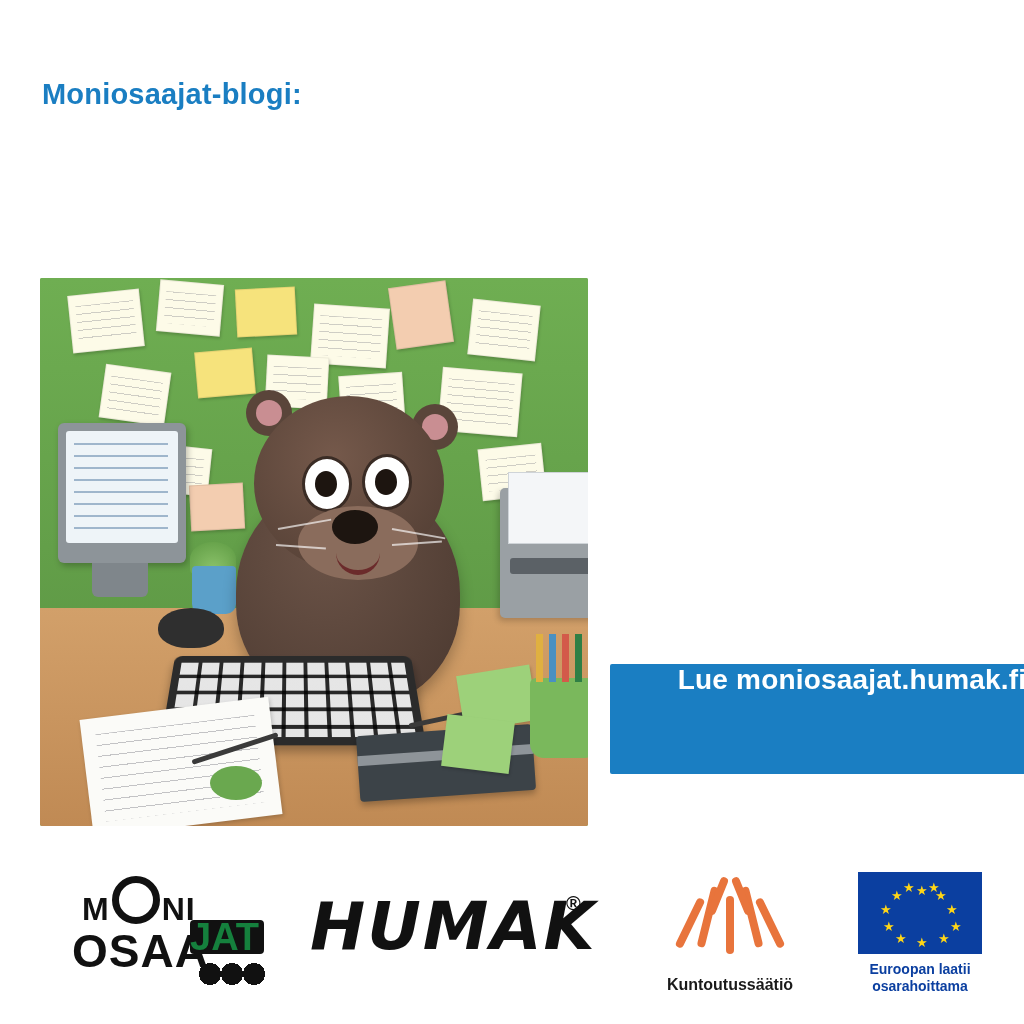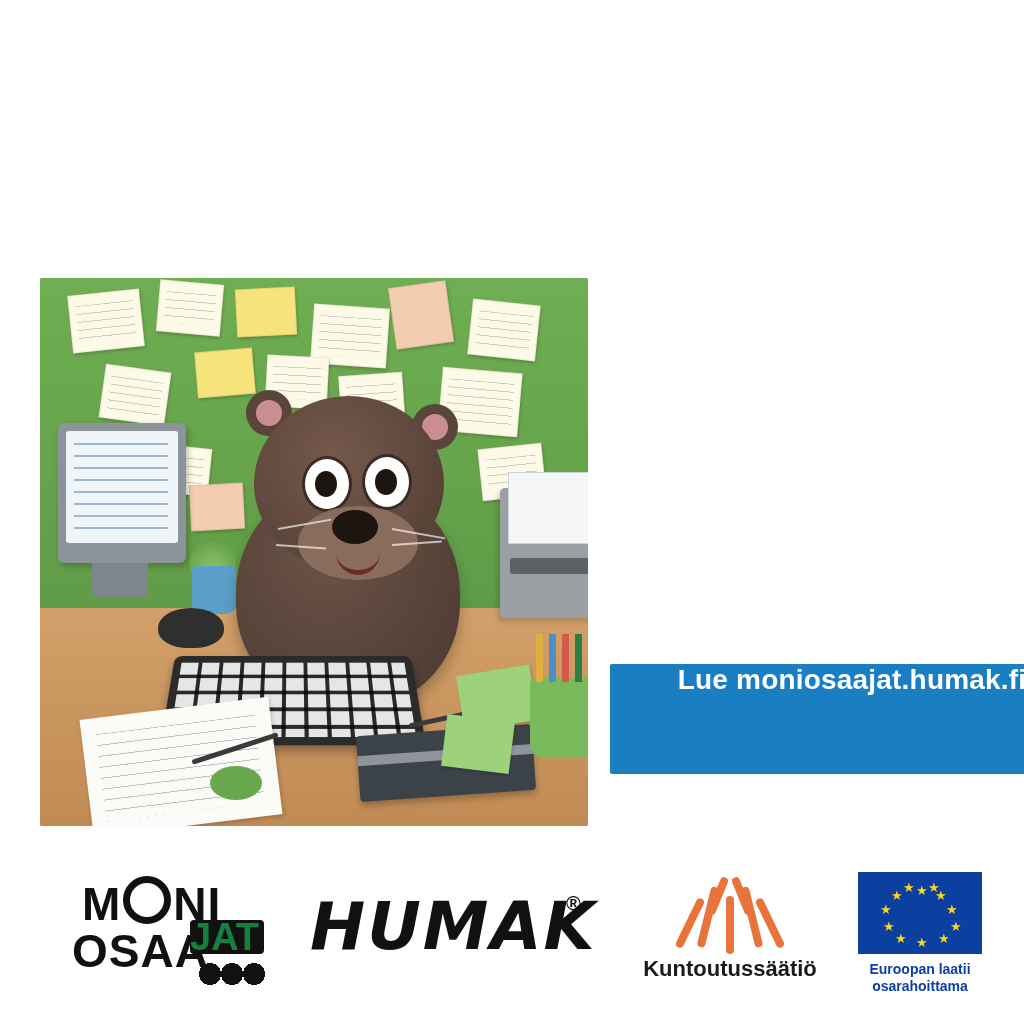--- a/index.html
+++ b/index.html
@@ -373,21 +373,21 @@
   }
 
   .logo-moni {
     position: absolute;
     left: 72px; top: 18px;
     width: 200px; height: 116px;
   }
   .logo-moni .l1 {
     position: absolute;
     left: 10px; top: 0px;
-    font-size: 46px; font-weight: bold;
+    font-size: 32px; font-weight: bold;
     letter-spacing: 1px;
     color: #111111;
   }
   .logo-moni .l1 .o {
     display: inline-block;
     width: 34px; height: 34px;
     border: 7px solid #111111;
     border-radius: 50%;
     vertical-align: -4px;
     margin: 0 2px;
@@ -464,22 +464,22 @@
     position: relative;
     width: 120px; height: 84px;
     margin: 0 auto;
   }
   .logo-kunt .tree span {
     position: absolute;
     background: #e8743c;
     border-radius: 40px;
   }
   .logo-kunt .label {
-    margin-top: 0;
-    font-size: 22px;
+    margin-top: 20px;
+    font-size: 16px;
     font-weight: bold;
     color: #1a1a1a;
   }
 
   .logo-eu {
     position: absolute;
     left: 840px; top: 14px;
     width: 160px; height: 130px;
     text-align: center;
   }
@@ -501,20 +501,21 @@
     font-weight: bold;
     color: #0b3fa0;
     line-height: 17px;
   }
 </style>
 </head>
 <body>
 
 <div class="poster">
 
+  <div class="kicker">Moniosaajat-blogi:</div>
 
   <div class="illo">
     <div class="illo-wall"></div>
 
     <div class="note lines" style="left:30px; top:14px; width:70px; height:56px; transform:rotate(-6deg);"></div>
     <div class="note lines" style="left:118px; top:4px; width:62px; height:50px; transform:rotate(5deg);"></div>
     <div class="note" style="left:196px; top:10px; width:58px; height:46px; background:#f6e37c; transform:rotate(-3deg);"></div>
     <div class="note lines" style="left:272px; top:28px; width:74px; height:58px; transform:rotate(4deg);"></div>
     <div class="note" style="left:352px; top:6px; width:56px; height:60px; background:#f3cdb0; transform:rotate(-8deg);"></div>
     <div class="note lines" style="left:430px; top:24px; width:66px; height:54px; transform:rotate(6deg);"></div>

